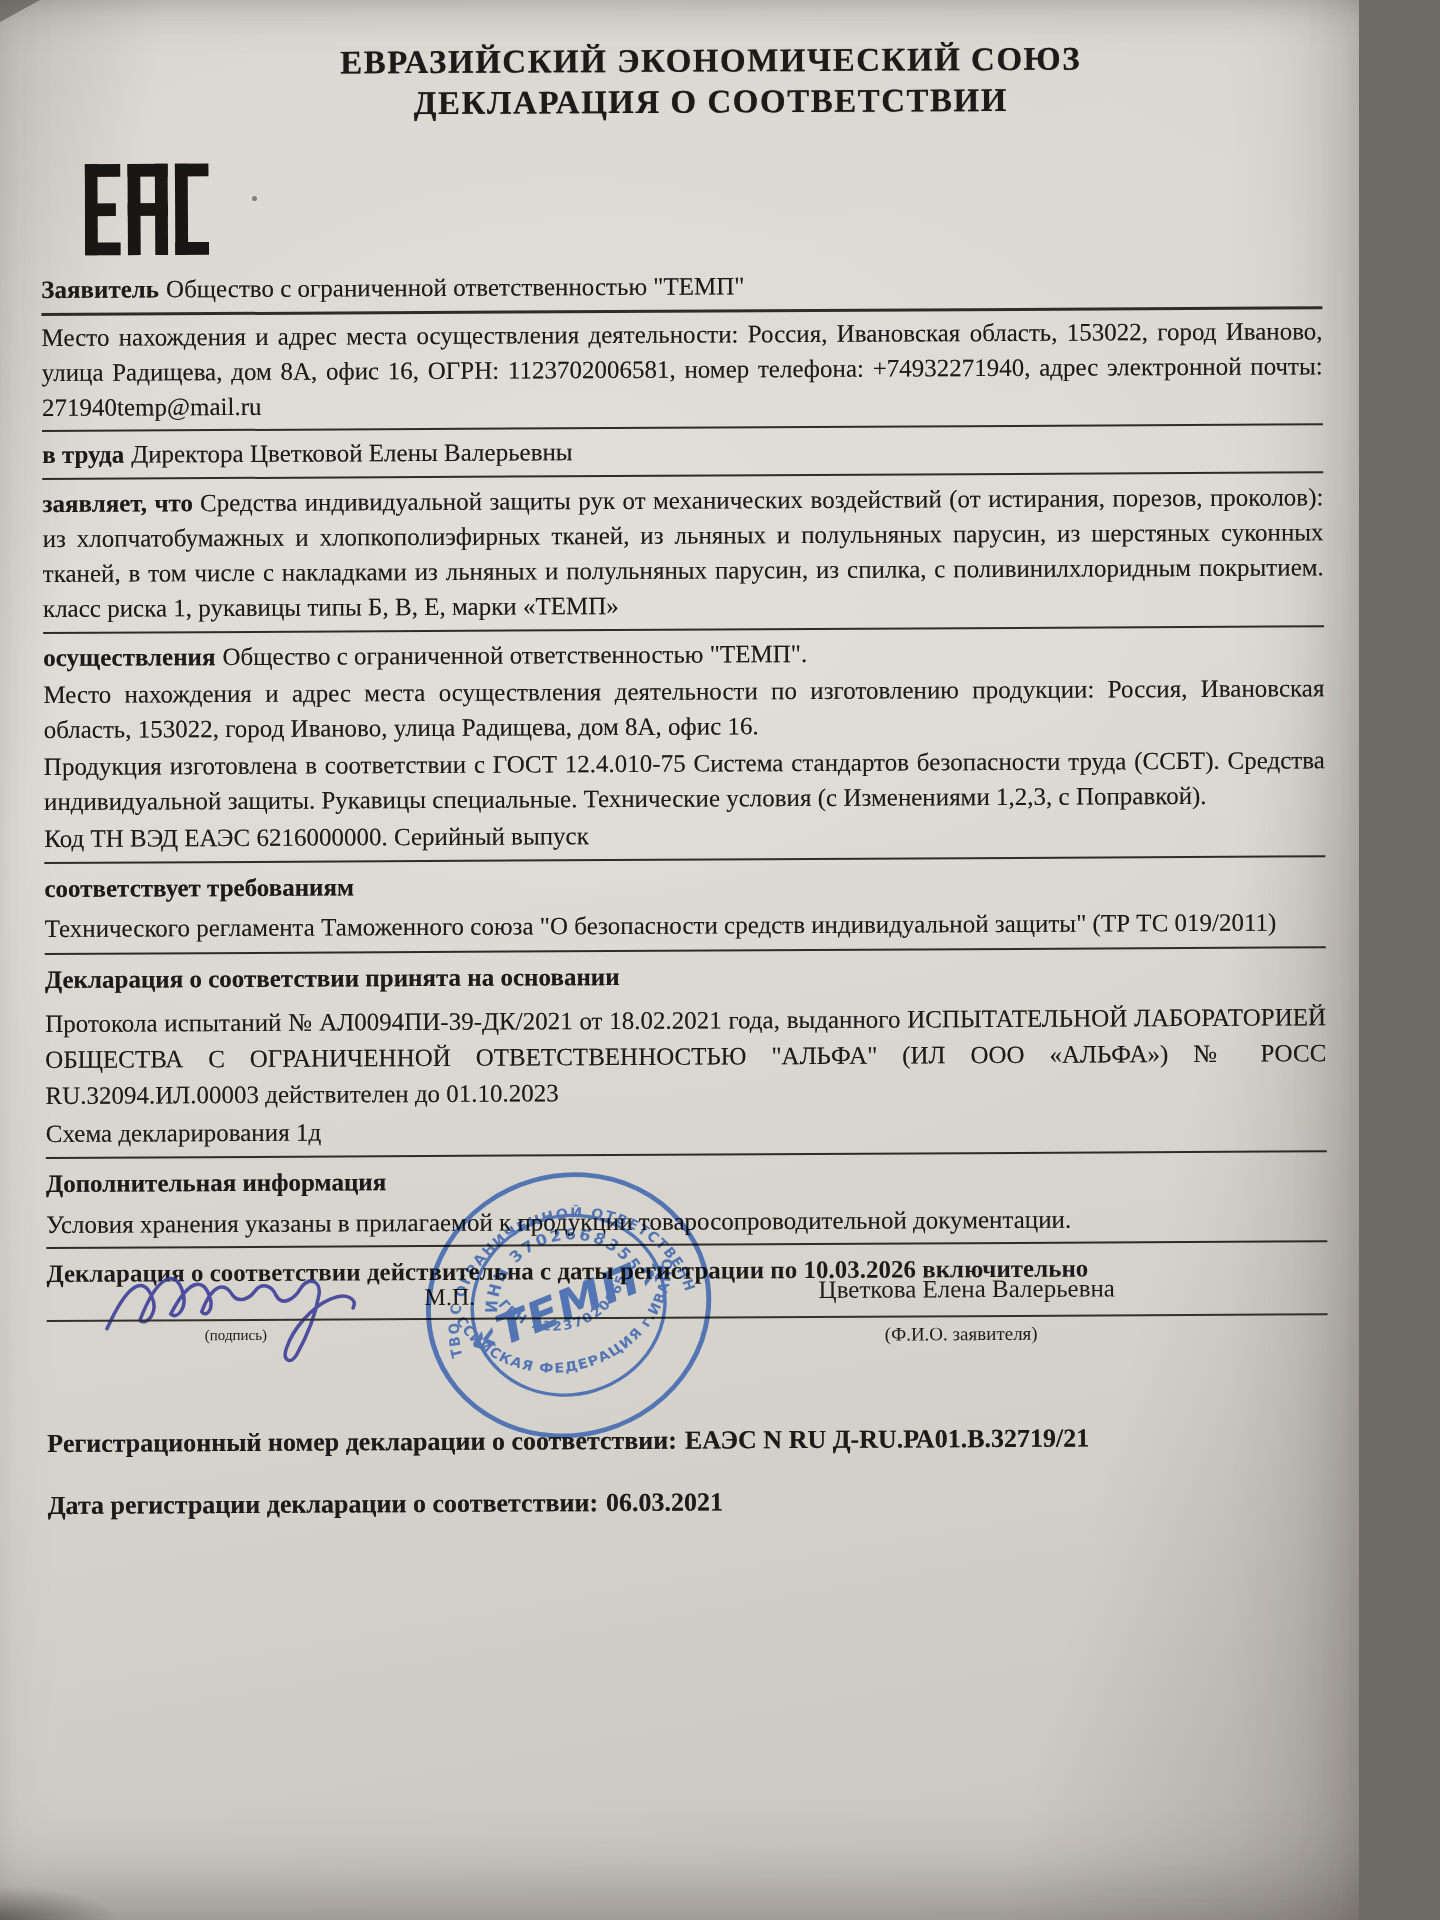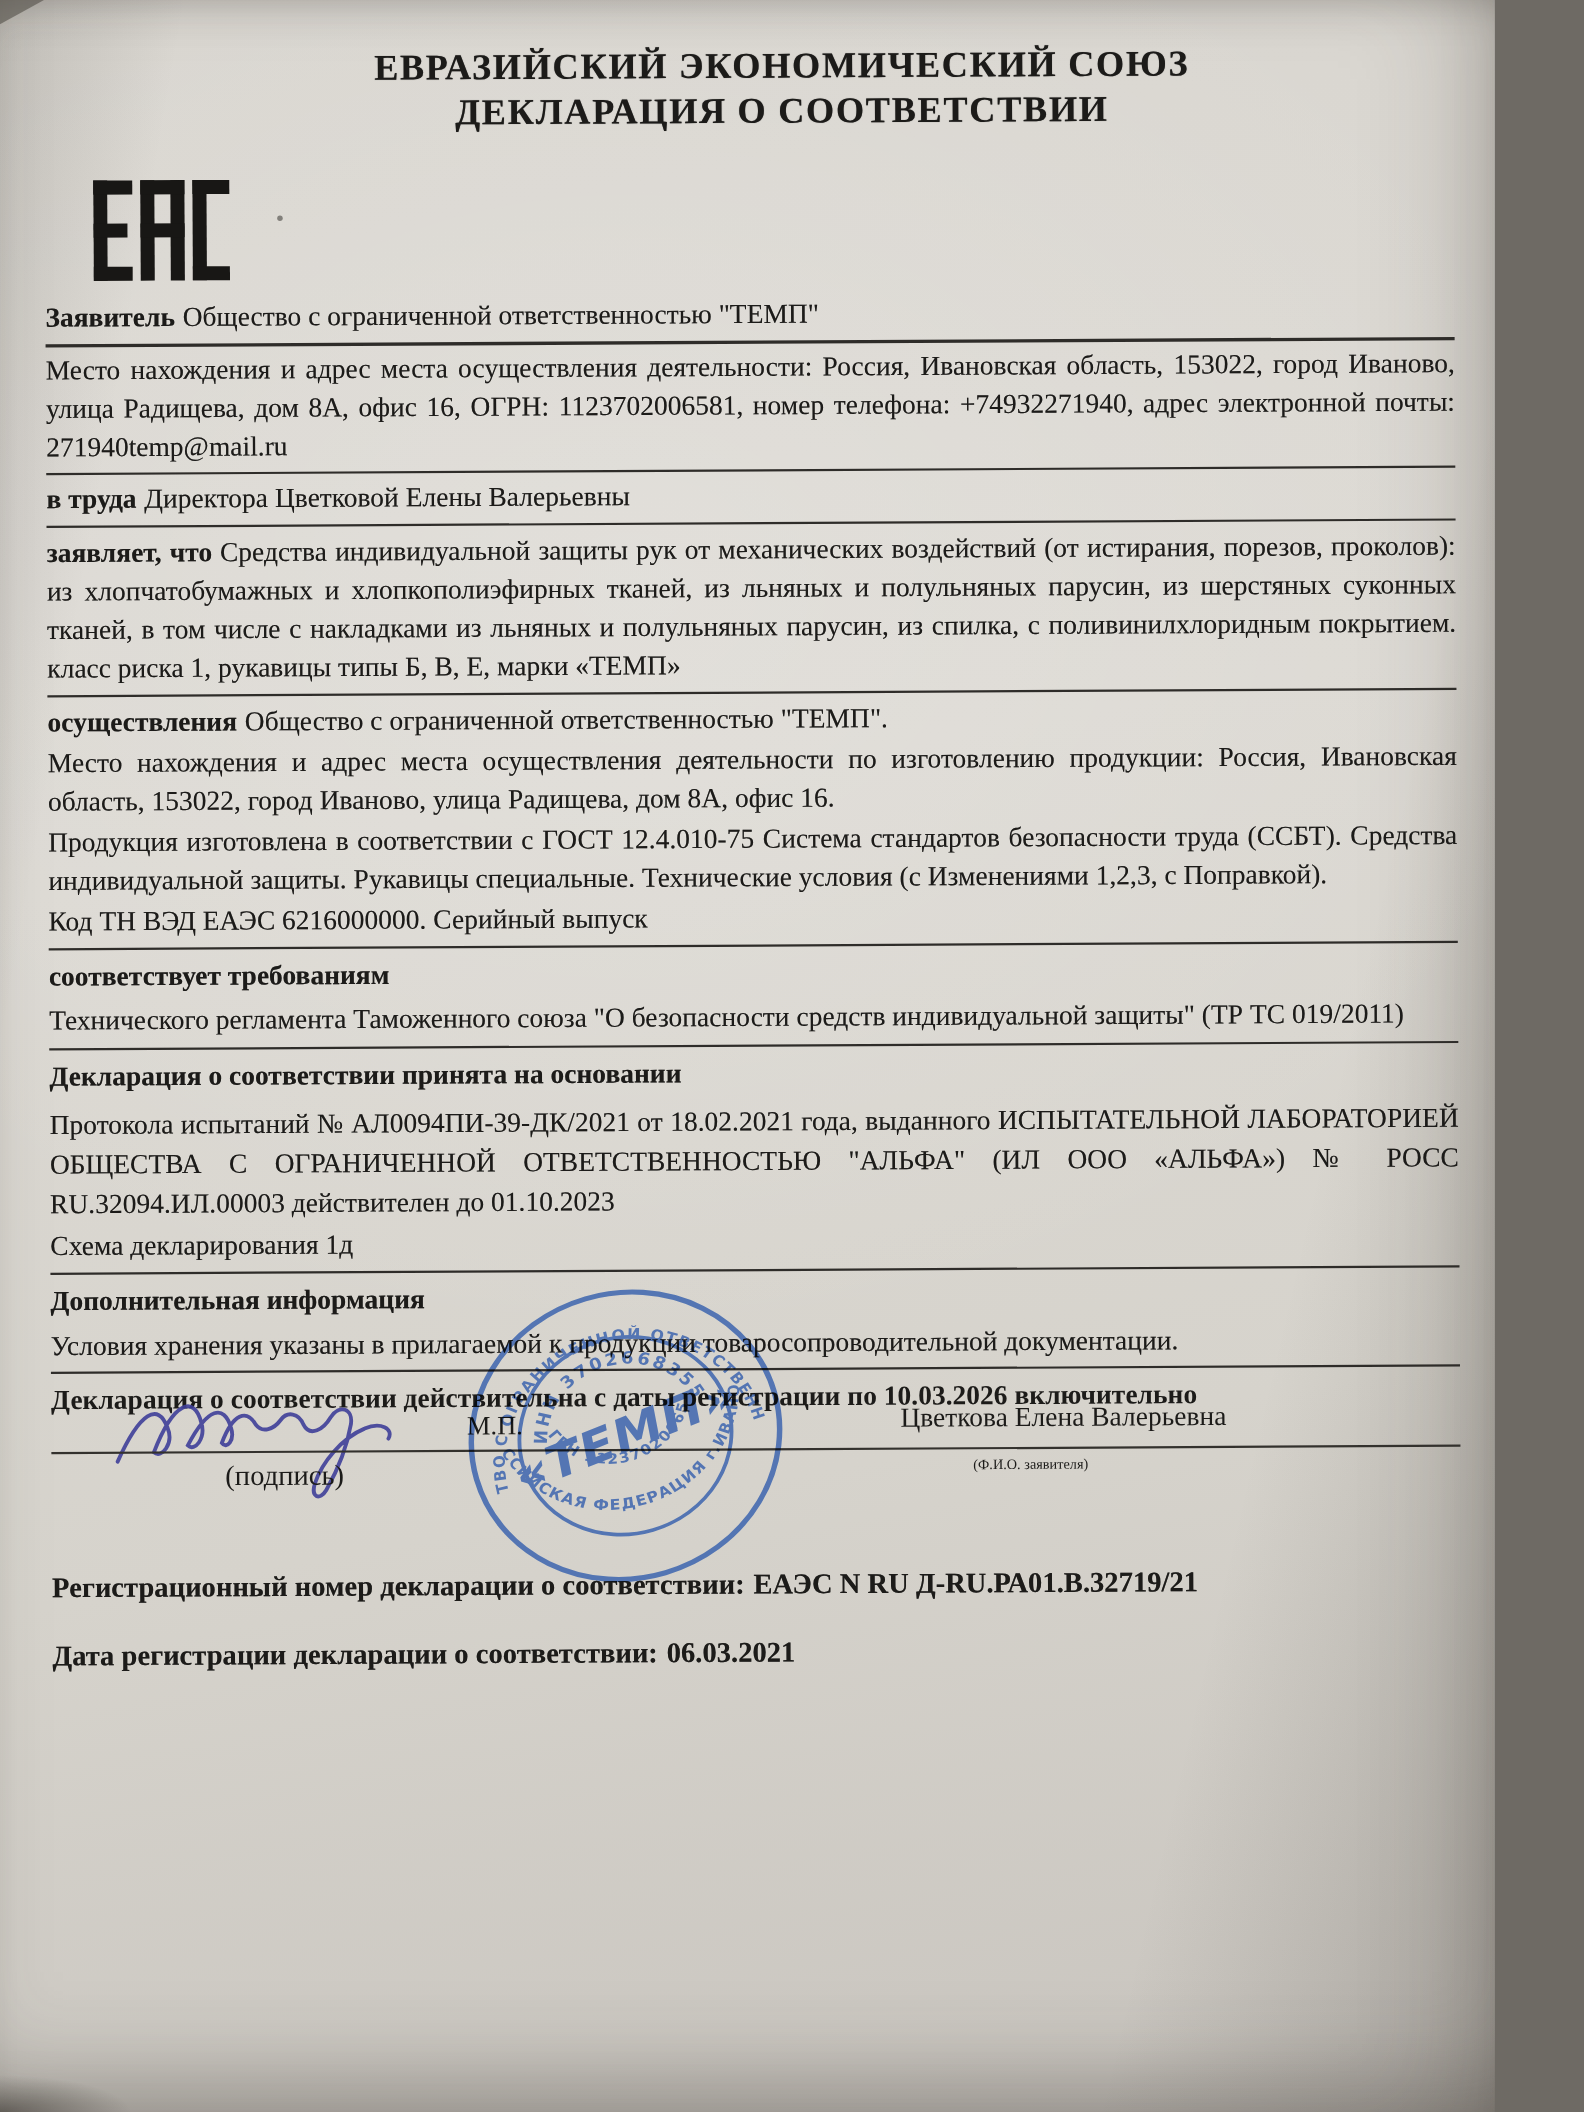--- a/index.html
+++ b/index.html
@@ -40,24 +40,24 @@
   .heading{font-weight:bold;padding-top:7px;font-size:25px;line-height:35px;text-shadow:0 0 .6px rgba(20,20,20,.5);}
   .sec-compliance{padding:5px 0 7px;}
   .sec-basis{padding-top:9px;line-height:36px;}
   .sec-scheme{padding:2px 0 6px;}
   .sec-storage{padding:6px 0 5px;}
   .sec-validity{font-weight:bold;padding-top:7px;font-size:25px;line-height:36px;}
 
   .sign-block{position:relative;height:122px;}
   .sig-line{position:absolute;left:0;right:0;top:28px;border-top:2px solid #33312d;}
   .sig-svg{position:absolute;left:52px;top:-38px;width:340px;height:110px;}
-  .sig-caption{position:absolute;left:158px;top:36px;font-size:26px;}
+  .sig-caption{position:absolute;left:158px;top:36px;font-size:15px;}
   .mp{position:absolute;left:378px;top:-6px;font-size:24px;}
   .fio{position:absolute;left:772px;top:-12px;font-size:25px;}
-  .fio-caption{position:absolute;left:838px;top:36px;font-size:13px;}
+  .fio-caption{position:absolute;left:838px;top:36px;font-size:19px;}
   .stamp{position:absolute;left:372px;top:-122px;width:300px;height:276px;transform:rotate(-16deg);opacity:.84;mix-blend-mode:multiply;}
 
   .reg-line{margin-top:12px;font-weight:bold;font-size:26px;line-height:36px;text-shadow:0 0 .6px rgba(20,20,20,.5);}
   .reg-line.date{margin-top:26px;}
   .reg-line span{margin-right:8px;}
 </style>
 </head>
 <body>
 
 <div class="page">

